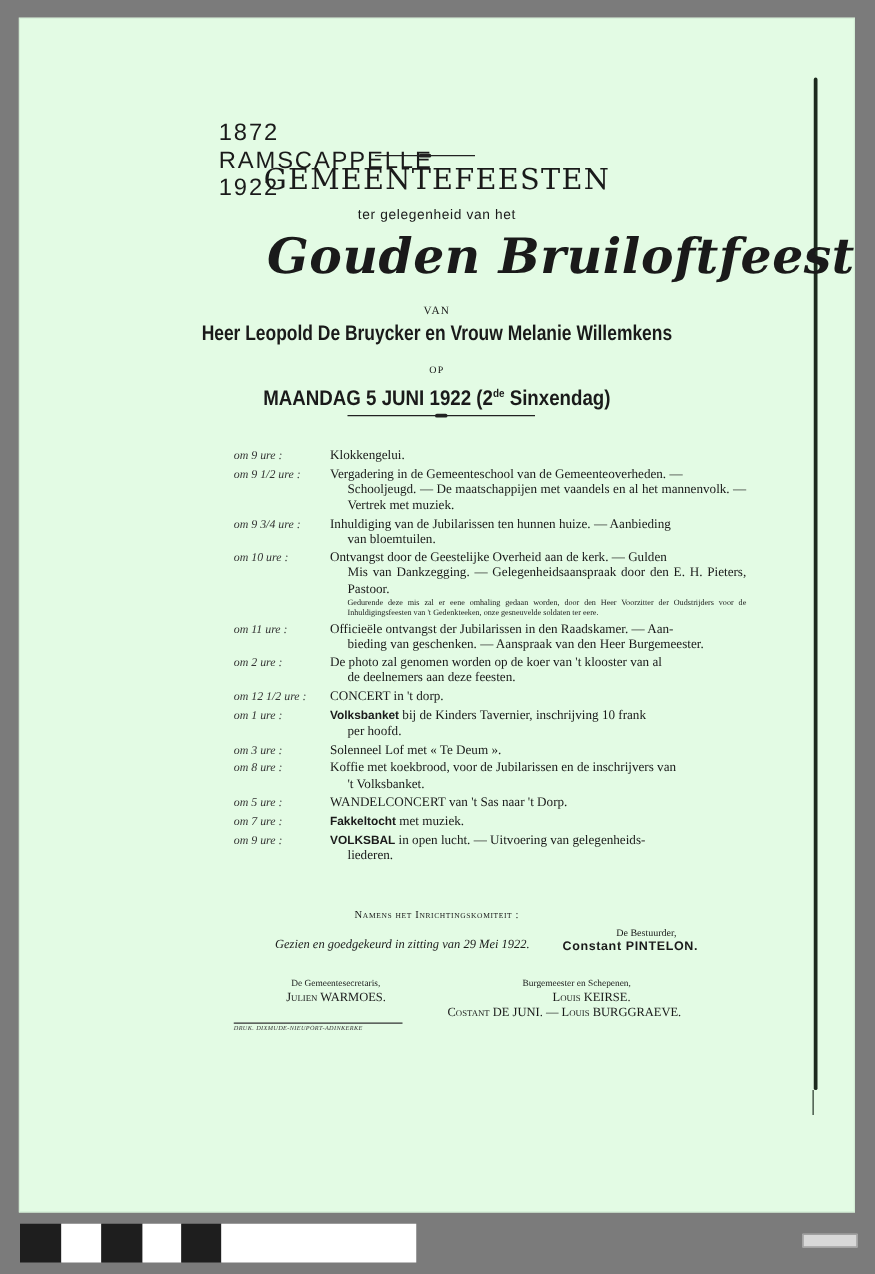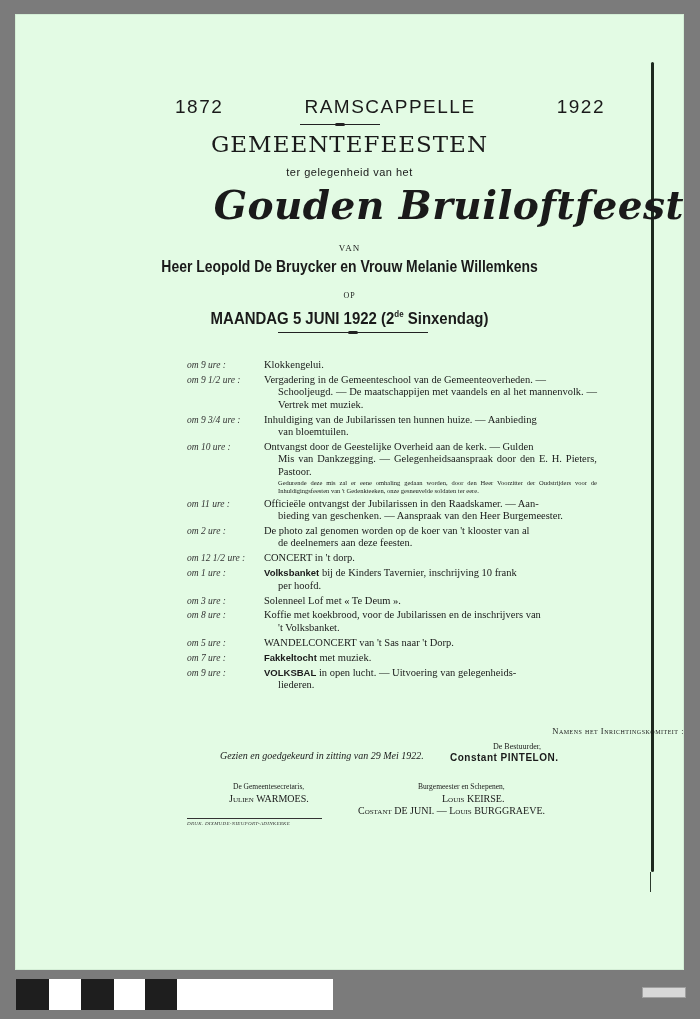--- a/index.html
+++ b/index.html
@@ -2,42 +2,42 @@
 <html><head>
 <meta charset="utf-8">
 <style>
   html, body { margin:0; padding:0; }
   body { width:700px; height:1019px; background:#7b7b7b; position:relative; overflow:hidden; font-family:"Liberation Serif", serif; color:#1a1a1a; }
   .sheet { position:absolute; left:15px; top:14px; width:669px; height:956px; background:#e3fbe4; box-shadow: inset 0 0 0 1px #d4eed6; }
   .rule-right { position:absolute; left:636px; top:48px; width:3px; height:810px; background:#1d2a1e; border-radius:2px; }
   .rule-right::after { content:""; position:absolute; left:-1px; bottom:-20px; width:1px; height:20px; background:#2b3a2c; }
 
   .center { position:absolute; left:0; width:669px; text-align:center; }
-  .hdr { position:absolute; top:82px; left:160px; width:430px; display:flex; justify-content:space-between; font-family:"Liberation Sans", sans-serif; font-size:19px; letter-spacing:1.5px; }
+  .hdr { position:absolute; top:82px; left:160px; width:430px; display:flex; justify-content:space-between; font-family:"Liberation Sans", sans-serif; font-size:19px; letter-spacing:1.5px;flex-direction:column; }
   .hdr span { display:block; }
   .orn { position:absolute; height:1px; background:#222; }
   .orn::after { content:""; position:absolute; left:50%; top:-1px; width:10px; height:3px; margin-left:-5px; background:#222; border-radius:2px; }
   .t-gem { top:117px; font-family:"DejaVu Serif", serif; font-size:23px; letter-spacing:1px; }
   .t-ter { top:152px; font-family:"Liberation Sans", sans-serif; font-size:11px; letter-spacing:0.5px; }
   .t-gouden { top:168px; font-family:"DejaVu Serif", serif; font-style:italic; font-weight:bold; font-size:39px; letter-spacing:0.5px; transform:scaleX(1.0);text-align:right; }
   .t-van { top:229px; font-size:9px; letter-spacing:1px; }
   .t-names { top:243px; font-family:"Liberation Sans", sans-serif; font-size:17px; transform:scaleX(0.82); font-weight:bold; }
   .t-op { top:277px; font-size:8px; letter-spacing:1px; }
   .t-date { top:295px; font-family:"Liberation Sans", sans-serif; font-weight:bold; font-size:17px; transform:scaleX(0.88); }
   .t-date sup { font-size:9px; }
 
   .prog { position:absolute; left:172px; top:345px; width:410px; font-size:10.5px; line-height:12.4px; }
   .row { display:flex; margin-bottom:2.5px; }
   .row .time { width:77px; flex:0 0 77px; font-style:italic; color:#333; font-size:9.5px; }
   .row .desc { flex:1; text-align:justify; }
   .row .desc .cont { display:block; padding-left:14px; }
   .row .desc .note { display:block; font-size:6.5px; line-height:8px; padding-left:14px; margin-top:1px; }
   .b { font-weight:bold; font-family:"Liberation Sans", sans-serif; font-size:9.5px; }
 
-  .namens { position:absolute; left:0; width:669px; top:712px; text-align:right; font-size:8.5px; letter-spacing:0.5px; font-variant:small-caps; }
+  .namens { position:absolute; left:0; width:669px; top:712px; text-align:center; font-size:8.5px; letter-spacing:0.5px; font-variant:small-caps; }
   .bestuurder { position:absolute; left:478px; top:728px; font-size:8px; }
   .pintelon { position:absolute; left:435px; top:738px; font-family:"Liberation Sans", sans-serif; font-weight:bold; font-size:10px; letter-spacing:0.5px; }
   .gezien { position:absolute; left:205px; top:736px; font-style:italic; font-size:10px; }
   .sec-title { position:absolute; left:218px; top:768px; font-size:7.5px; }
   .sec-name { position:absolute; left:214px; top:779px; font-size:10px; font-variant:small-caps; }
   .burg-title { position:absolute; left:403px; top:768px; font-size:7.5px; }
   .burg-1 { position:absolute; left:427px; top:779px; font-size:10px; font-variant:small-caps; }
   .burg-2 { position:absolute; left:343px; top:791px; font-size:10px; font-variant:small-caps; }
   .printer-rule { position:absolute; left:172px; top:804px; width:135px; height:1px; background:#333; }
   .printer { position:absolute; left:172px; top:807px; font-size:5px; font-style:italic; letter-spacing:0.3px; color:#333; }

